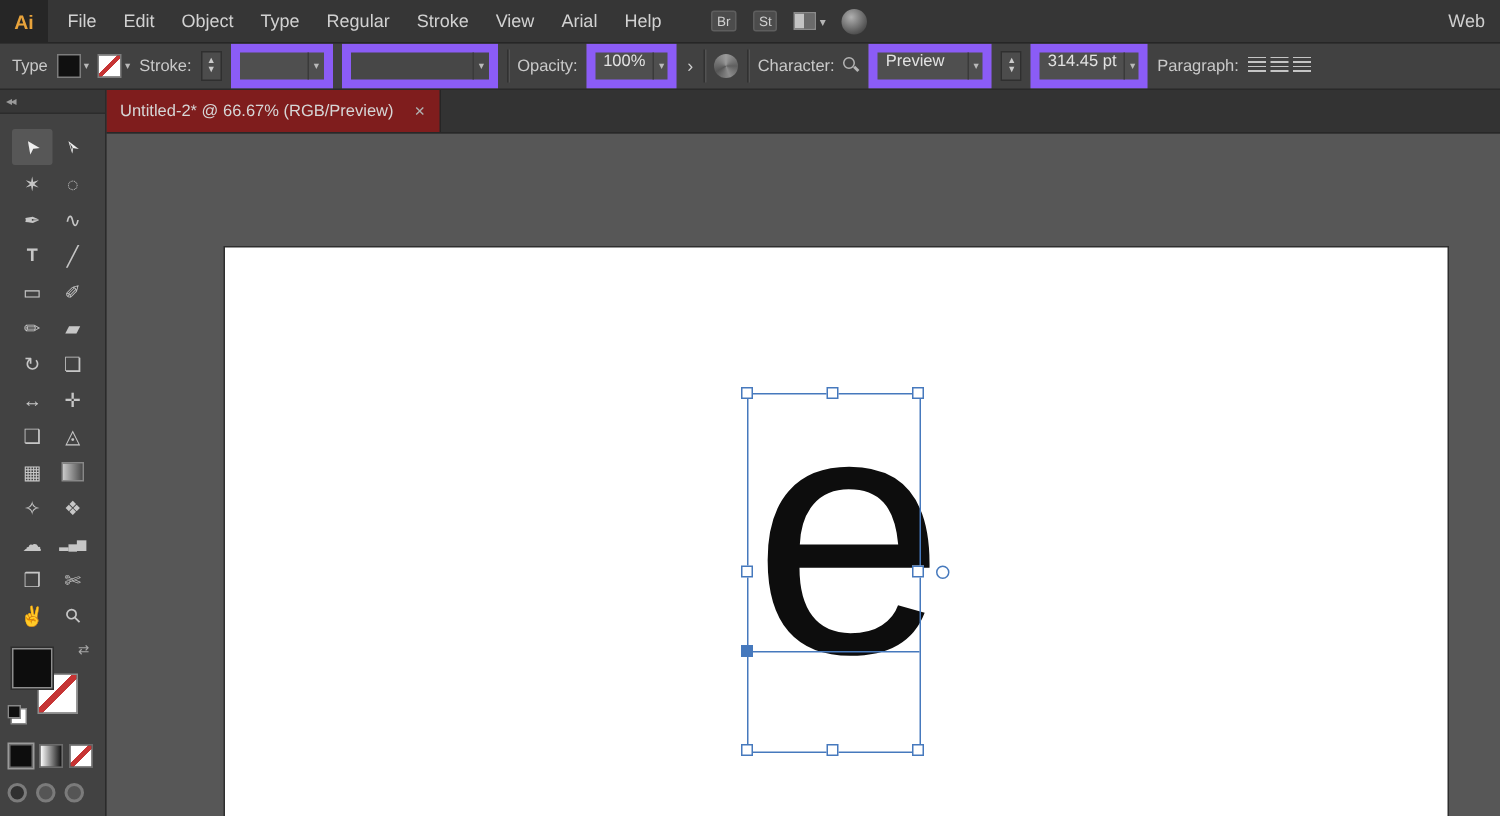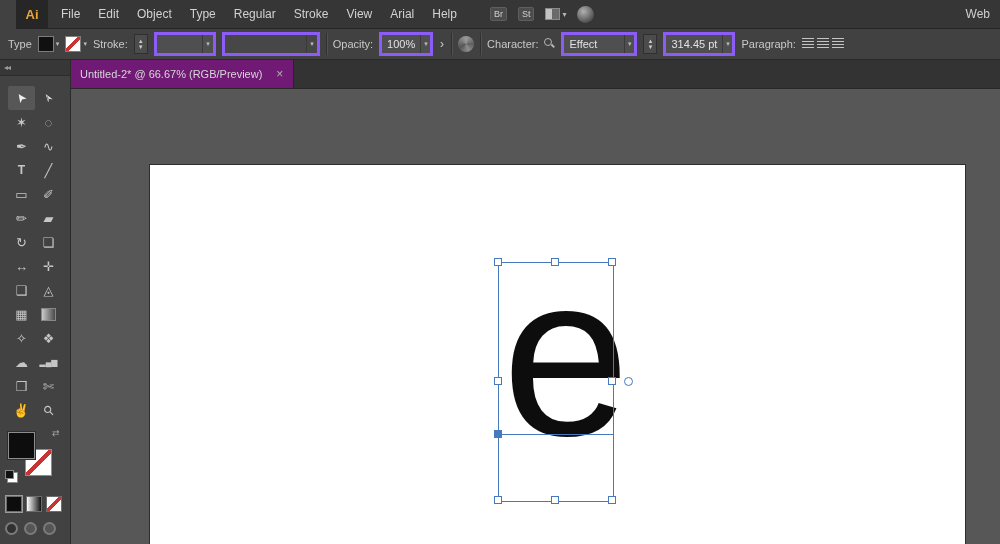--- a/index.html
+++ b/index.html
@@ -1,20 +1,20 @@
 <!DOCTYPE html>
 <html><head>
 <meta charset="utf-8">
 <style>
   html,body{margin:0;padding:0;background:#222;}
   .app{position:relative;width:1000px;height:544px;overflow:hidden;background:#414141;
        font-family:"Liberation Sans",sans-serif;-webkit-font-smoothing:antialiased;user-select:none;}
 
   
-  .menubar{position:absolute;top:0;left:16px;right:0;height:28px;display:flex;align-items:center;
+  .menubar{position:absolute;top:0;left:0;right:0;height:28px;display:flex;align-items:center;
            background:#363636;border-bottom:1px solid #262626;font-size:12px;color:#d2d2d2;z-index:6;}
   .logo{width:32px;height:28px;display:flex;align-items:center;justify-content:center;
         background:#262626;color:#e8a33b;font-weight:bold;font-size:13px;margin-right:4px;}
   #menu-items{display:flex;align-items:flex-end;}
   .menu-item{padding:0 9px;cursor:default;}
   .mb-icons{display:flex;align-items:center;gap:11px;margin-left:24px;}
   .badge{background:#4c4c4c;border:1px solid #5e5e5e;font-size:9px;padding:1px 3px;border-radius:2px;color:#d0d0d0;}
   .arrange{display:flex;align-items:center;gap:2px;}
   .grid-icon{display:inline-block;width:13px;height:10px;border:1px solid #8a8a8a;
              background:linear-gradient(90deg,#c3c3c3 48%,#6a6a6a 48%);}
@@ -28,21 +28,21 @@
               border-bottom:1px solid #292929;display:flex;align-items:center;gap:6px;
               padding:0 8px;font-size:11px;color:#c9c9c9;overflow:hidden;white-space:nowrap;z-index:5;}
   .ulabel{text-underline-offset:2px;cursor:pointer;}
   .swgroup{display:flex;align-items:center;gap:2px;}
   .sw{width:14px;height:14px;border:1px solid #7c7c7c;}
   .sw.fillblack{background:#101010;}
   .sw.strokenone{background:linear-gradient(135deg,#fff 42%,#c63434 42%,#c63434 58%,#fff 58%);}
   .dd{font-size:7px;color:#b9b9b9;}
   .stepper{display:flex;flex-direction:column;justify-content:center;width:12px;height:18px;
            border:1px solid #2f2f2f;background:#4c4c4c;line-height:6px;font-size:6px;text-align:center;color:#ccc;}
-  .combo{display:flex;align-items:center;height:18px;border:3px solid #8b5cf6;background:#4f4f4f;color:#e2e2e2;}
+  .combo{display:flex;align-items:flex-start;height:18px;border:6px solid #8b5cf6;background:#4f4f4f;color:#e2e2e2;}
   .combo .val{padding:0 5px;}
   .combo .ddbox{border-left:1px solid #3a3a3a;align-self:stretch;display:flex;align-items:center;padding:0 3px;}
   .combo.disabled{background:#474747;}
   .vsep{width:1px;height:22px;background:#313131;box-shadow:1px 0 0 #525252;}
   .chev{color:#cfcfcf;font-size:12px;padding:0 1px;}
   .recolor{width:16px;height:16px;border-radius:50%;
            background:conic-gradient(#9b9b9b,#5f5f5f 90deg,#8d8d8d 160deg,#565656 240deg,#9b9b9b);}
   .maglass{position:relative;width:11px;height:11px;display:inline-block;}
   .maglass::before{content:"";position:absolute;left:0;top:0;width:6px;height:6px;border:1.5px solid #b5b5b5;border-radius:50%;}
   .maglass::after{content:"";position:absolute;left:7px;top:7px;width:4px;height:1.5px;background:#b5b5b5;transform:rotate(45deg);}
@@ -76,21 +76,21 @@
   .cbtn.color{background:#0d0d0d;box-shadow:0 0 0 1px #9a9a9a;}
   .cbtn.grad{background:linear-gradient(90deg,#fff,#111);}
   .cbtn.none{background:linear-gradient(135deg,#fff 42%,#c63434 42%,#c63434 58%,#fff 58%);}
   .dmrow{position:absolute;left:5px;top:462px;display:flex;gap:6px;}
   .dm{width:9px;height:9px;border-radius:50%;background:#303030;border:2px solid #7b7b7b;display:inline-block;}
   .dm.alt{background:#555;}
 
   
   .tabbar{position:absolute;left:70px;top:60px;width:930px;height:28px;background:#333333;
           border-bottom:1px solid #282828;display:flex;z-index:3;}
-  .tab{display:flex;align-items:center;background:#701a75;border-right:1px solid #262626;
+  .tab{display:flex;align-items:center;background:#7f1d1d;border-right:1px solid #262626;
        padding:0 10px;font-size:11px;color:#d6d6d6;text-align:center;}
   .tab .close{margin-left:14px;color:#b0b0b0;font-size:12px;cursor:pointer;}
 
   
   .canvas{position:absolute;left:70px;top:88px;width:930px;height:456px;background:#575757;overflow:hidden;}
   .artboard{position:absolute;left:80px;top:77px;width:815px;height:400px;background:#ffffff;
             box-shadow:0 0 0 1px #2e2e2e;}
   .letter-layer{position:absolute;left:0;top:0;width:930px;height:456px;pointer-events:none;}
   .letter{font-family:"Liberation Sans",sans-serif;font-size:230px;fill:#0d0d0d;}
   .selbox{position:absolute;left:428px;top:174px;width:114px;height:238px;border:1px solid #4679bd;}
@@ -168,21 +168,21 @@
 
     <span class="vsep"></span>
 
     <span class="recolor"></span>
 
     <span class="vsep"></span>
 
     <span class="ulabel">Character:</span>
     <span class="maglass"></span>
     <span class="combo" style="width:70px">
-      <span class="val">Effect</span>
+      <span class="val">Preview</span>
       <span class="ddbox" style="margin-left:auto">
           <span class="dd">▾</span>
         </span>
     </span>
     <span class="stepper">▲<br>▼</span>
     <span class="combo" style="width:66px">
       <span class="val">314.45 pt</span>
       <span class="ddbox" style="margin-left:auto">
           <span class="dd">▾</span>
         </span>

